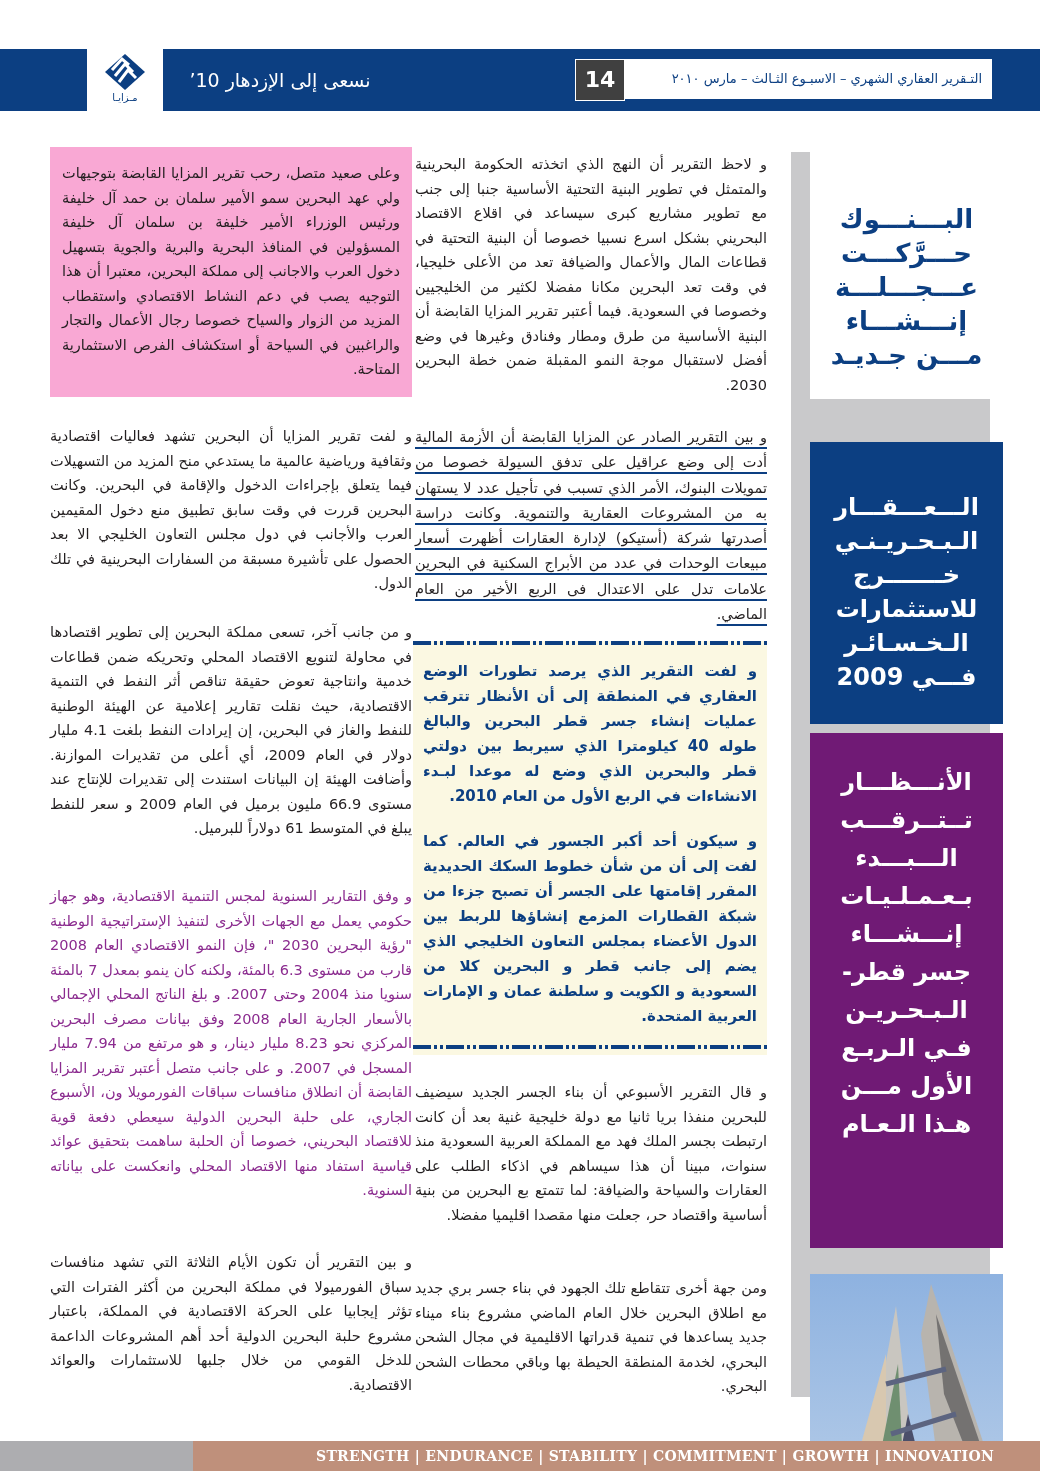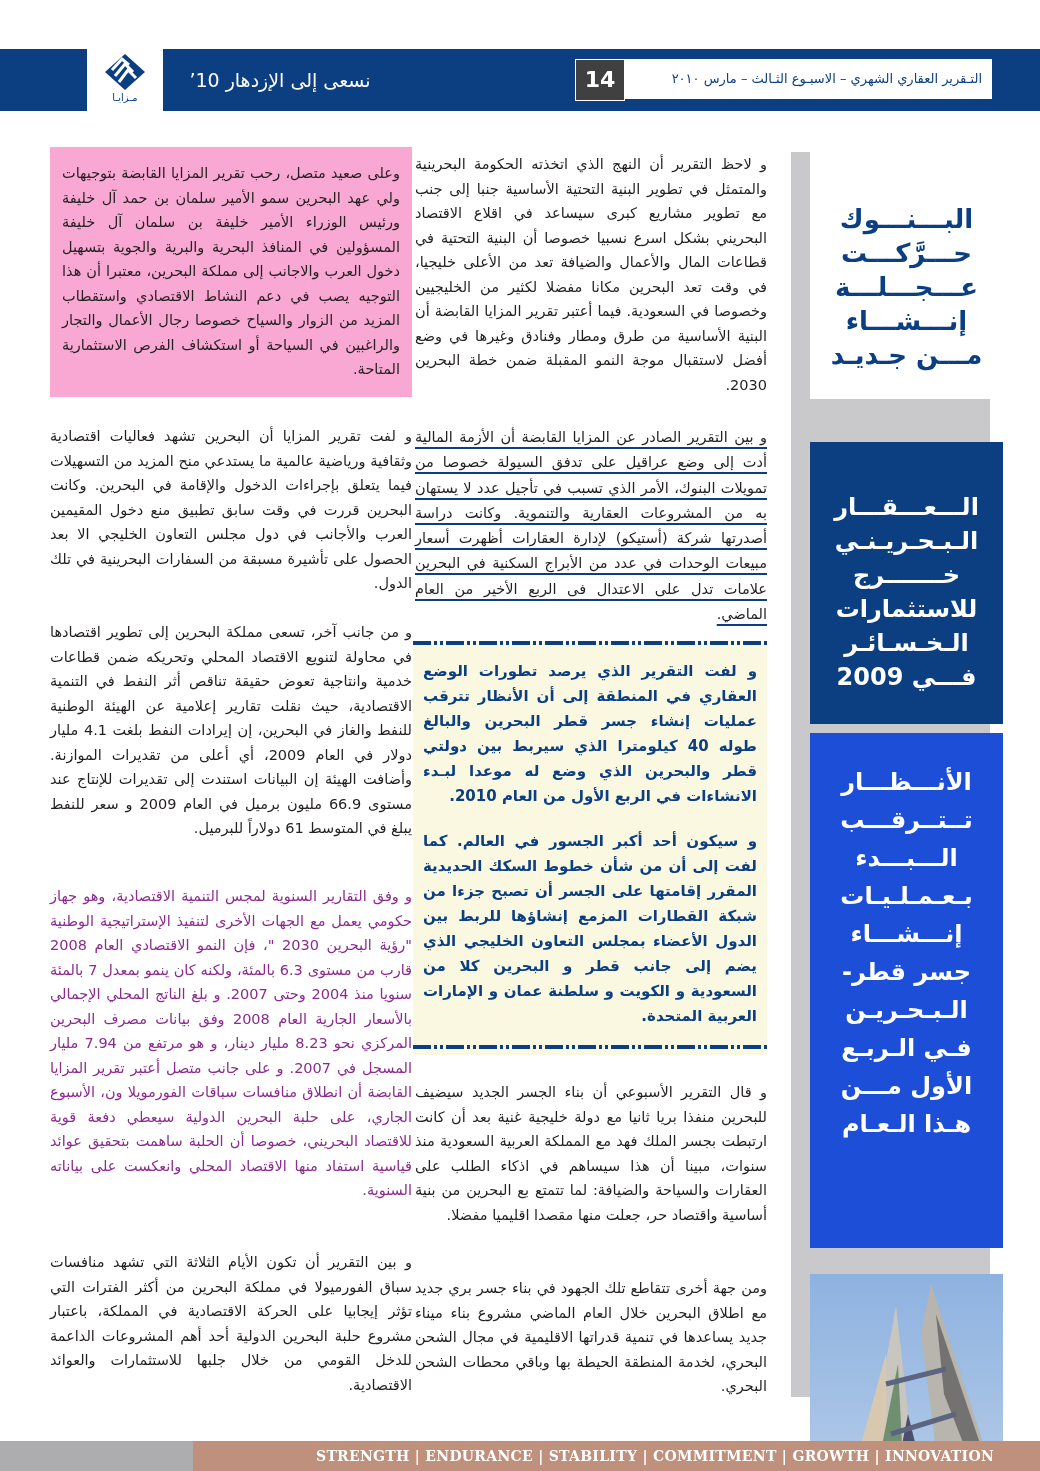--- a/index.html
+++ b/index.html
@@ -15,21 +15,21 @@
   .logo-box { left: 87px; top: 48px; width: 76px; height: 64px; background: #ffffff; }
   .logo-mark { left: 16px; top: 4px; width: 44px; height: 40px; }
   .logo-word { left: 0; top: 44px; width: 76px; text-align: center; font-size: 10px; color: #0c3f82; letter-spacing: 2px; }
   .slogan { left: 170px; top: 49px; width: 220px; height: 56px; line-height: 62px; color: #ffffff; font-size: 19px; direction: rtl; text-align: center; }
   .page-num-box { left: 575px; top: 59px; width: 48px; height: 40px; background: #404040; border: 1px solid #ffffff; color: #fff; font-weight: bold; font-size: 22px; line-height: 40px; text-align: center; }
   .report-title-box { left: 625px; top: 59px; width: 367px; height: 40px; background: #ffffff; color: #0c3f82; font-size: 13px; line-height: 40px; direction: rtl; padding-right: 10px; box-sizing: border-box; }
   .sidebar { left: 791px; top: 152px; width: 199px; height: 1245px; background: #c9c9cb; }
   .panel { position: absolute; left: 19px; width: 193px; box-sizing: border-box; direction: rtl; text-align: center; font-weight: bold; line-height: 34px; }
   .panel-1 { top: 0; height: 247px; background: #ffffff; color: #0c3f82; font-size: 26px; padding-top: 50px; }
   .panel-2 { top: 290px; height: 282px; background: #0c3f82; color: #ffffff; font-size: 24px; padding-top: 48px; }
-  .panel-3 { top: 581px; height: 515px; background: #1d4ed8; color: #ffffff; font-size: 24px; padding-top: 30px; line-height: 38px; }
+  .panel-3 { top: 581px; height: 515px; background: #701a75; color: #ffffff; font-size: 24px; padding-top: 30px; line-height: 38px; }
   .panel-photo { top: 1122px; height: 253px; overflow: hidden; background: linear-gradient(#8eb2e0, #b9cfe9); }
   .panel .line { display: block; }
 
   
   .col { direction: rtl; text-align: justify; color: #231f20; font-size: 14.5px; line-height: 24.5px; }
   .col p { margin: 0; }
   .col-mid { left: 415px; width: 352px; }
   .col-left { left: 50px; width: 362px; }
 
   .box-gray { left: 50px; top: 147px; width: 362px; height: 250px; background: #f9a8d4; box-sizing: border-box; padding: 14px 12px; }

